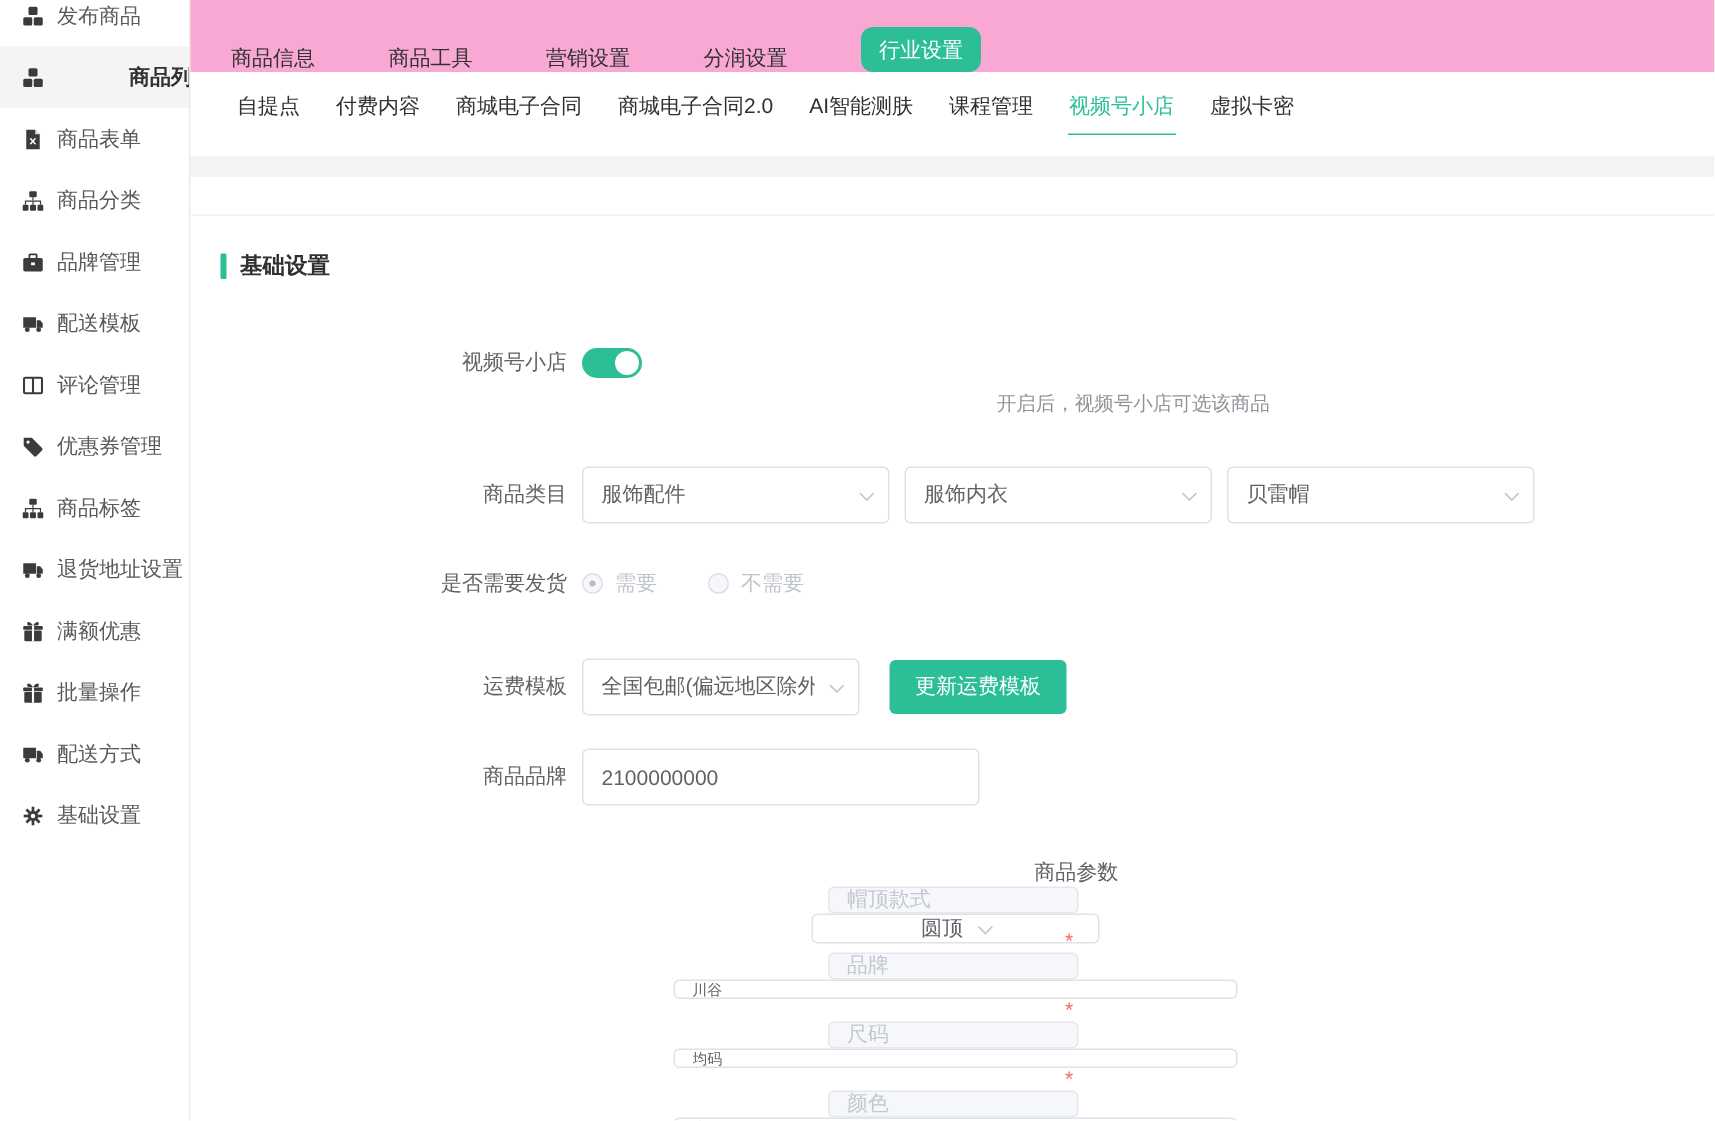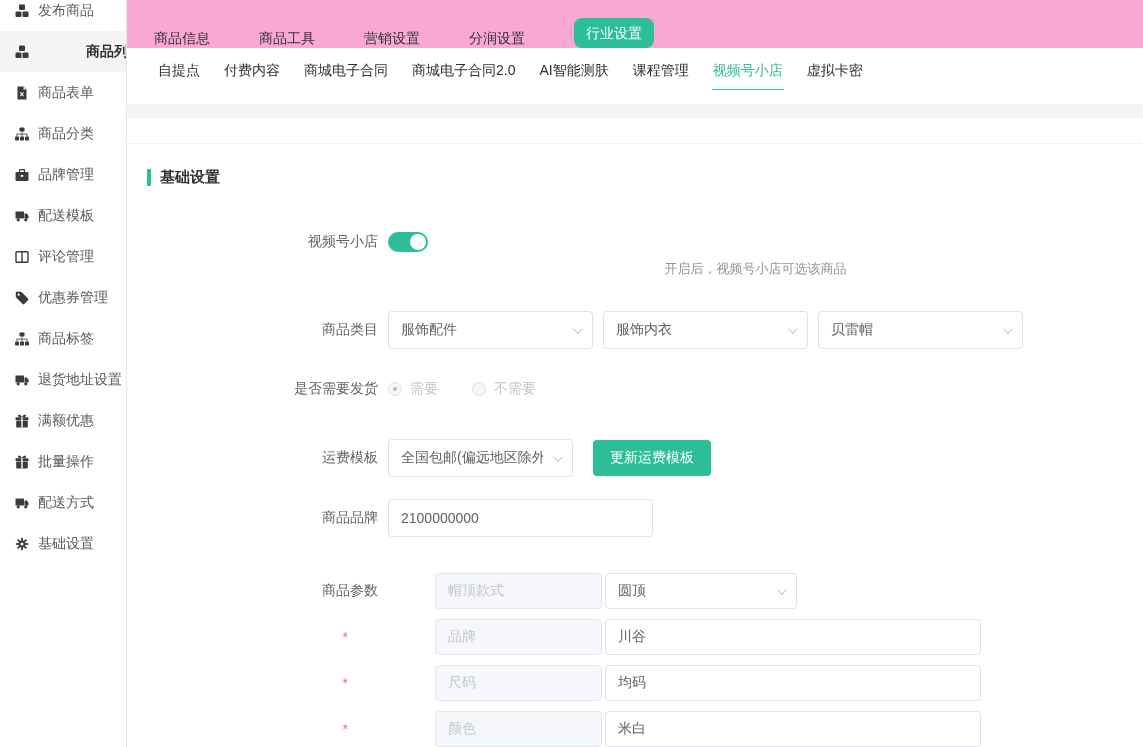--- a/index.html
+++ b/index.html
@@ -49,44 +49,44 @@
   .hint-spacer { width:241px; min-width:241px; }
   .hint { font-size:13px; color:#909399; }
 
   .row-category { margin-top:33px; height:38px; }
   .selects { display:flex; gap:10px; }
   .select-box { height:38px; border:1px solid #dde1e8; border-radius:4px; background:#fff; display:flex; align-items:center; padding:0 12px; cursor:pointer; color:#606266; justify-content:space-between; }
   .select-box .sel-text { white-space:nowrap; overflow:hidden; }
   .chev { width:7px; height:7px; border-right:1.5px solid #c0c4cc; border-bottom:1.5px solid #c0c4cc; transform:rotate(45deg) translateY(-2px); margin-left:10px; flex:0 0 7px; }
   .w205 { width:205px; }
   .w185 { width:185px; }
-  .w203 { width:192px; }
+  .w203 { width:192px;justify-content:center; }
 
   .row-shipping { margin-top:30px; height:20px; }
   .radio-group { display:flex; gap:34px; align-items:center; }
   .radio-pair { display:flex; align-items:center; gap:8px; cursor:not-allowed; }
   .radio { width:14px; height:14px; border-radius:50%; border:1px solid #dcdfe6; background:#f5f7fa; position:relative; }
   .radio.checked:after { content:""; position:absolute; left:4px; top:4px; width:4px; height:4px; border-radius:50%; background:#b7bcc5; }
   .radio-label { color:#c0c4cc; }
 
   .row-freight { margin-top:40px; height:38px; }
   .btn { height:36px; padding:0 17px; background:var(--accent); color:#fff; border:none; border-radius:4px; font-size:14px; cursor:pointer; margin-left:20px; font-family:inherit; }
 
   .row-brand { margin-top:22px; height:38px; }
   .text-input { height:38px; width:265px; border:1px solid #dde1e8; border-radius:4px; padding:0 12px; font-size:14px; color:#606266; font-family:inherit; outline:none; background:#fff; }
 
   .row-params { margin-top:36px; }
-  .param-row { display:flex; align-items:center; height:36px; margin-top:10px; }
+  .param-row { display:flex; align-items:center; height:36px; margin-top:10px;flex-direction:column; }
   .param-row:first-child { margin-top:0; }
   .param-label { width:241px; min-width:241px; padding-right:10px; text-align:right; color:#606266; white-space:nowrap; }
   .param-star-col { width:241px; min-width:241px; text-align:right; padding-right:40px; }
   .star { color:#f56c6c; font-size:14px; }
   .param-indent { width:47px; min-width:47px; }
   .param-key { width:167px; min-width:167px; height:36px; border:1px solid #e4e7ed; background:#f5f7fa; border-radius:4px; color:#c3c7cf; padding:0 12px; font-size:14px; font-family:inherit; }
-  .param-val { width:376px; height:36px; border:1px solid #dde1e8; border-radius:4px; background:#fff; color:#606266; padding:0 12px; font-size:14px; font-family:inherit; outline:none; margin-left:3px; }
+  .param-val { width:376px; height:36px; border:1px solid #dde1e8; border-radius:4px; background:#fff; color:#606266; padding:0 12px; font-size:10px; font-family:inherit; outline:none; margin-left:3px; }
   .param-sel { margin-left:3px; height:36px; }
 </style>
 </head>
 <body>
 
 <div class="app">
 
   <aside class="sidebar">
     <div class="side-list" id="side-list">
         <div class="side-item">

